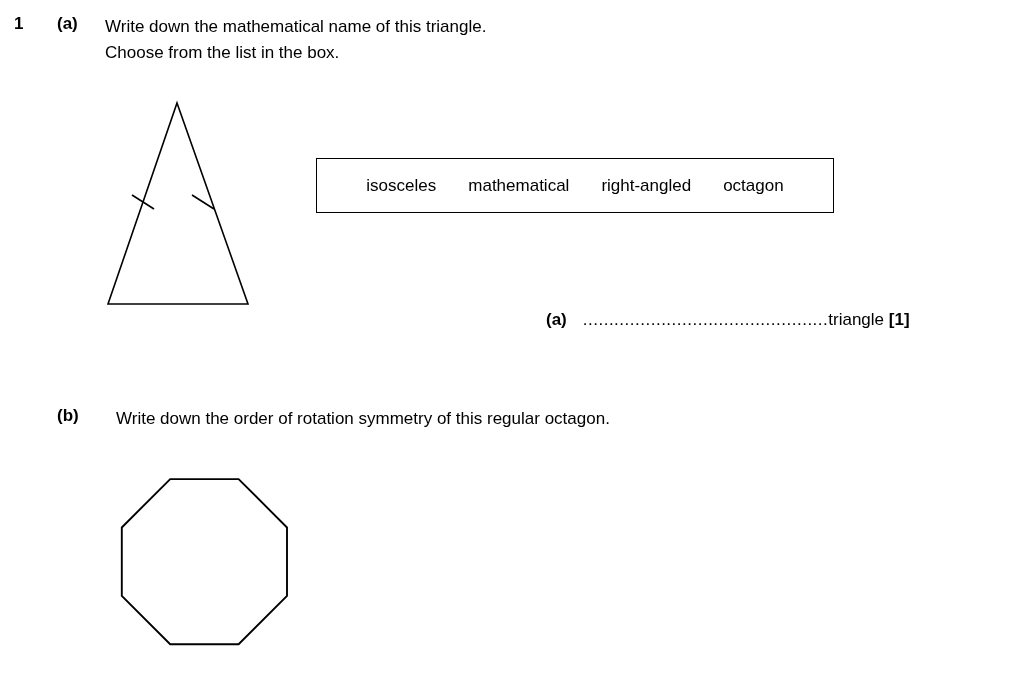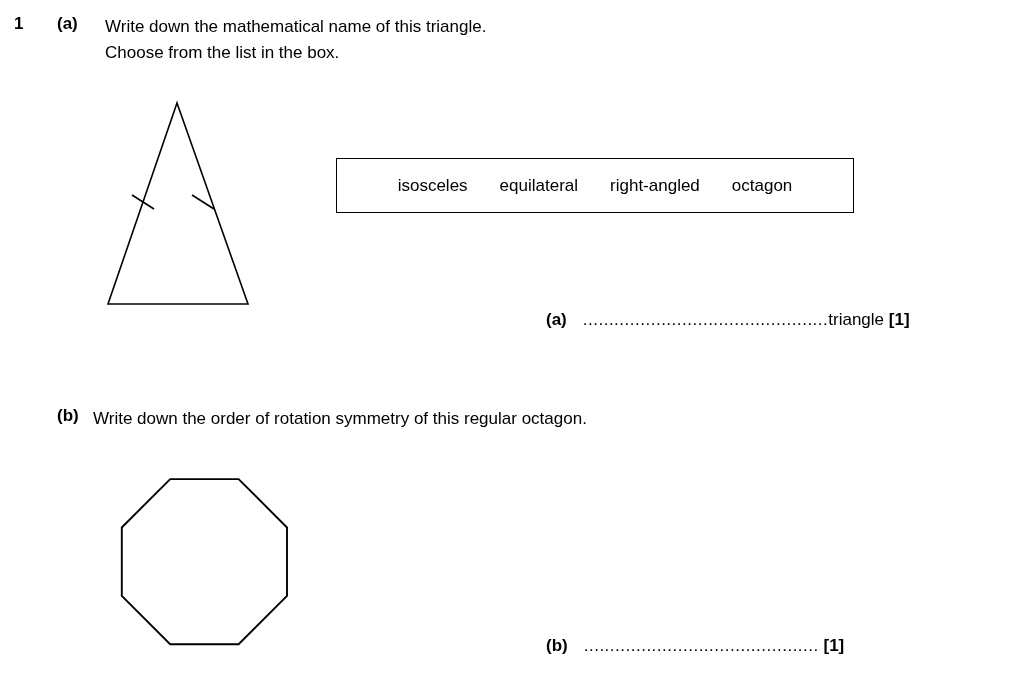--- a/index.html
+++ b/index.html
@@ -37,31 +37,30 @@
   .part-b-label { left: 57px; top: 406px; }
 
   .qtext {
     position: absolute;
     font-size: 17px;
     line-height: 26px;
     white-space: nowrap;
   }
   .qtext-a1 { left: 105px; top: 14px; }
   .qtext-a2 { left: 105px; top: 40px; }
-  .qtext-b1 { left: 93px; top: 406px; }
+  .qtext-b1 { left: 116px; top: 406px; }
 
   .choicebox {
     position: absolute;
     left: 316px;
     top: 158px;
     width: 518px;
     height: 55px;
     border: 1px solid #000000;
     box-sizing: border-box;
-    margin-left: 20px;
   }
   .choicebox-inner {
     position: absolute;
     left: 0; top: 0;
     width: 100%;
     height: 100%;
     display: flex;
     align-items: center;
     justify-content: center;
     gap: 32px;
@@ -121,36 +120,33 @@
     <svg width="230" height="225" viewBox="0 0 230 225" xmlns="http://www.w3.org/2000/svg">
       <polygon points="77,8 148,209 8,209" fill="none" stroke="#000000" stroke-width="1.6"></polygon>
       <line x1="32" y1="100" x2="54" y2="114" stroke="#000000" stroke-width="1.6"></line>
       <line x1="92" y1="100" x2="114" y2="114" stroke="#000000" stroke-width="1.6"></line>
     </svg>
   </div>
 
   <div class="choicebox">
     <div class="choicebox-inner">
       <span>isosceles</span>
-      <span>equilateral</span>
+      <span>mathematical</span>
       <span>right-angled</span>
       <span>octagon</span>
     </div>
   </div>
 
   <div class="answer-row answer-a">
     <span class="answer-tag">(a)</span><span class="sp-a"></span><span class="dots">...............................................</span><span class="ans-word">triangle</span>&nbsp;<span class="marks">[1]</span>
   </div>
 
   <div class="part-label part-b-label">(b)</div>
   <div class="qtext qtext-b1">Write down the order of rotation symmetry of this regular octagon.</div>
 
   <div class="shape-octagon">
     <svg width="220" height="220" viewBox="0 0 220 220" xmlns="http://www.w3.org/2000/svg">
       <polygon points="69,16 127,16 168,57 168,115 127,156 69,156 28,115 28,57" fill="none" stroke="#000000" stroke-width="1.6" transform="translate(0,22) scale(1.18) translate(-18,-10)"></polygon>
     </svg>
   </div>
 
-  <div class="answer-row answer-b">
-    <span class="answer-tag">(b)</span><span class="sp-b"></span><span class="dots">.............................................</span>&nbsp;<span class="marks">[1]</span>
-  </div>
 
 </div>
 
 </body></html>

